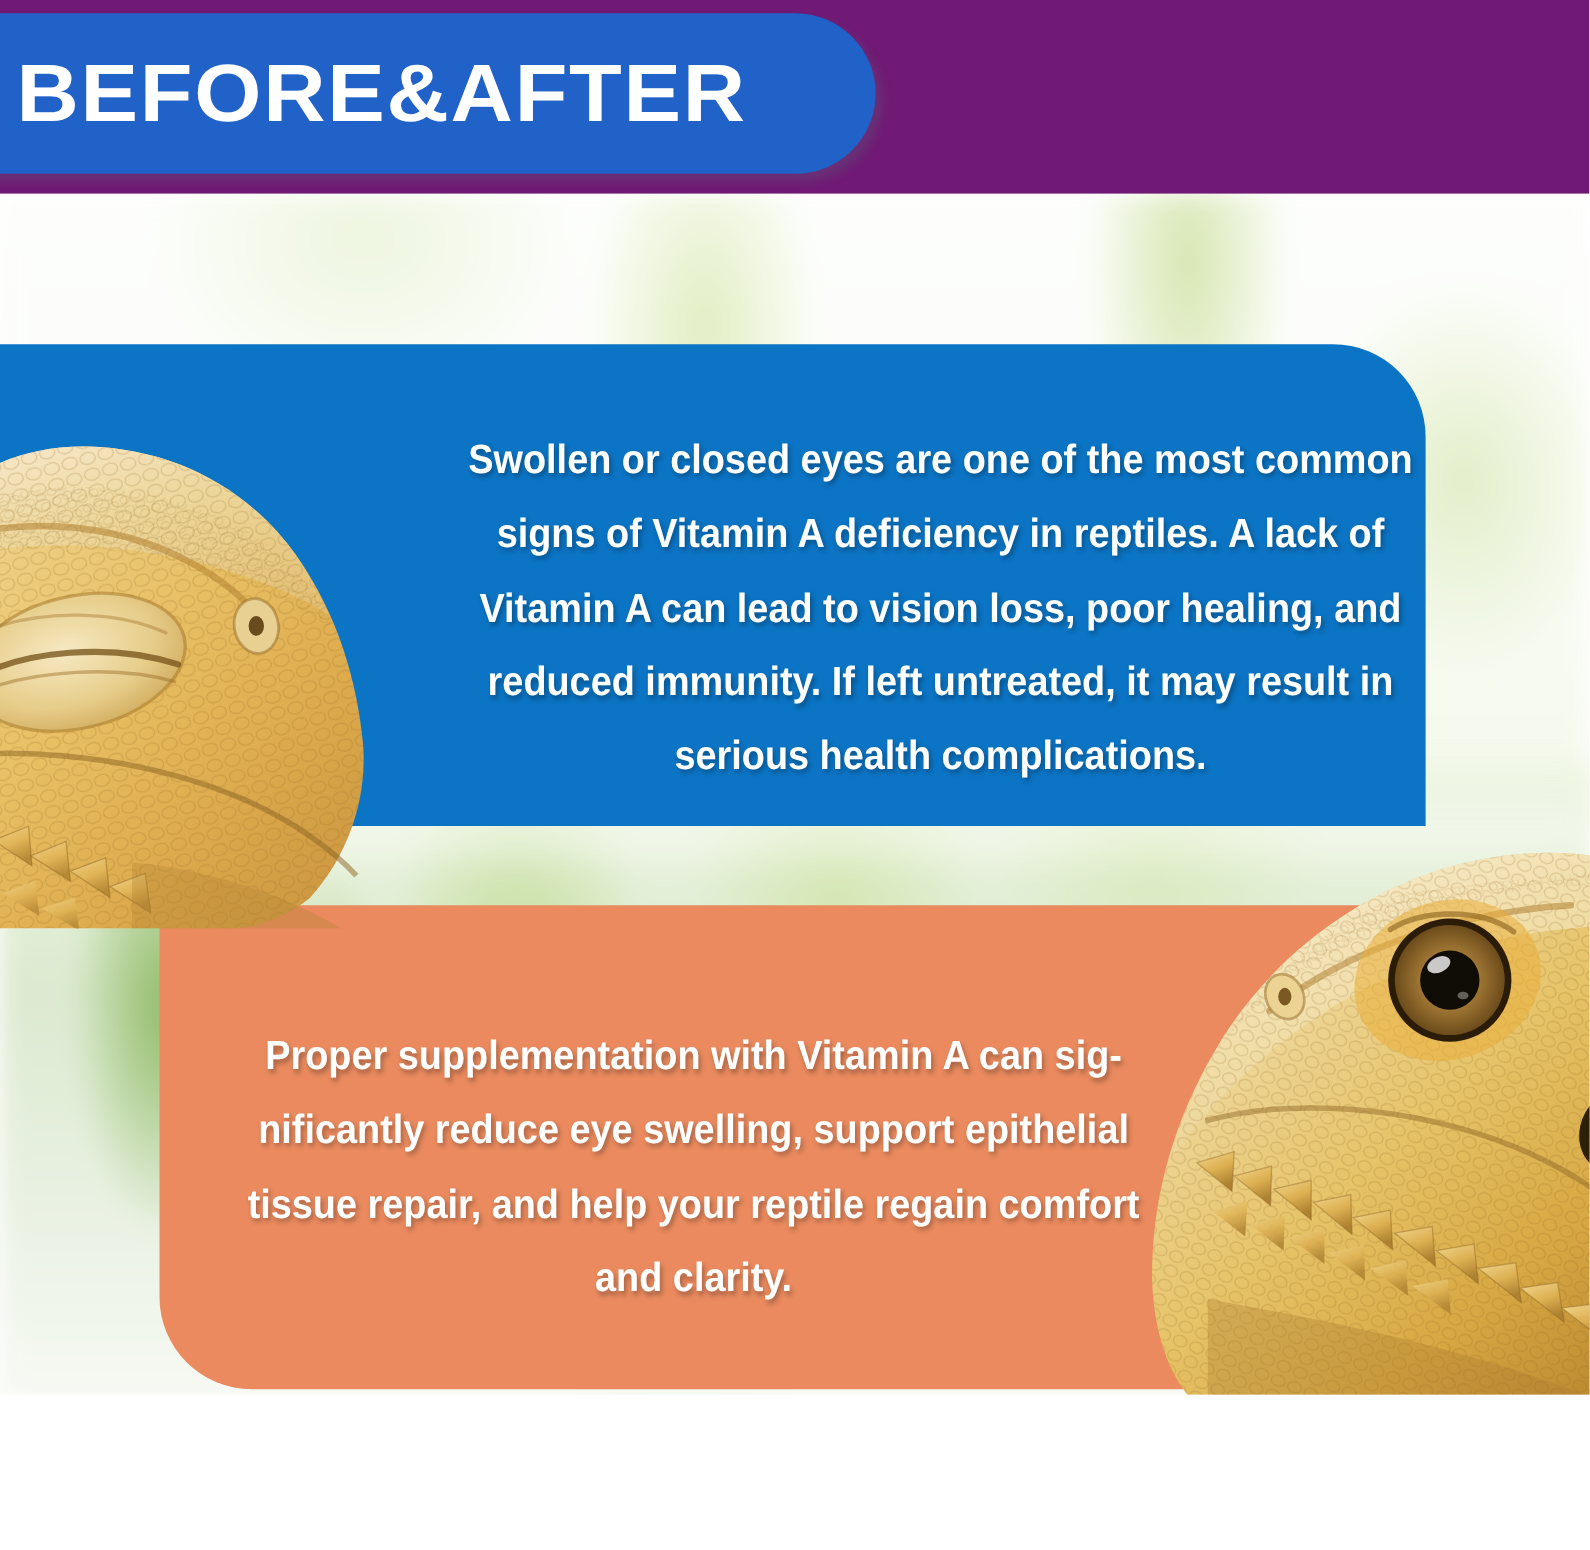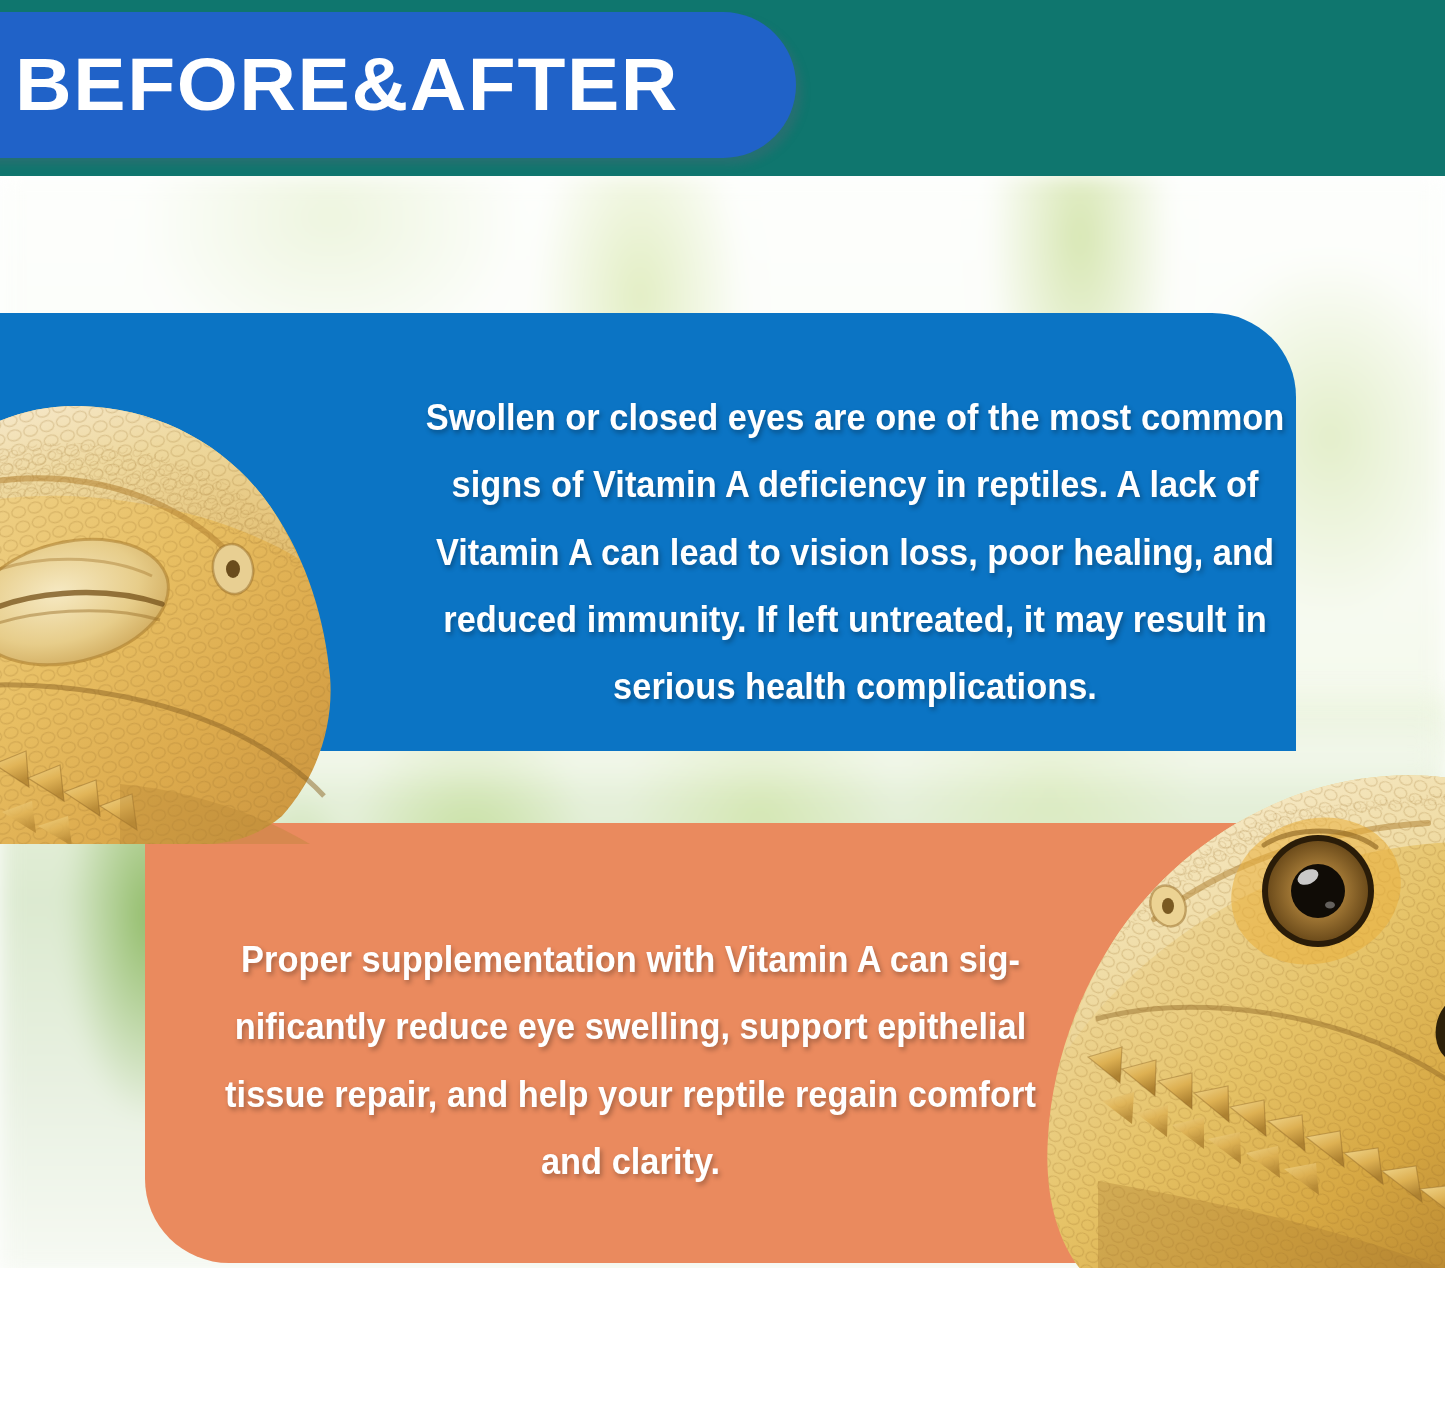--- a/index.html
+++ b/index.html
@@ -14,21 +14,21 @@
     overflow: hidden;
     position: relative;
   }
 
   
   .header-band {
     position: absolute;
     left: 0; top: 0;
     width: 1445px;
     height: 176px;
-    background: #0f766e;
+    background: #701a75;
     z-index: 40;
   }
   .title-pill {
     position: absolute;
     left: -40px;
     top: 12px;
     width: 836px;
     height: 146px;
     background: #2062c8;
     border-radius: 0 74px 74px 0;

